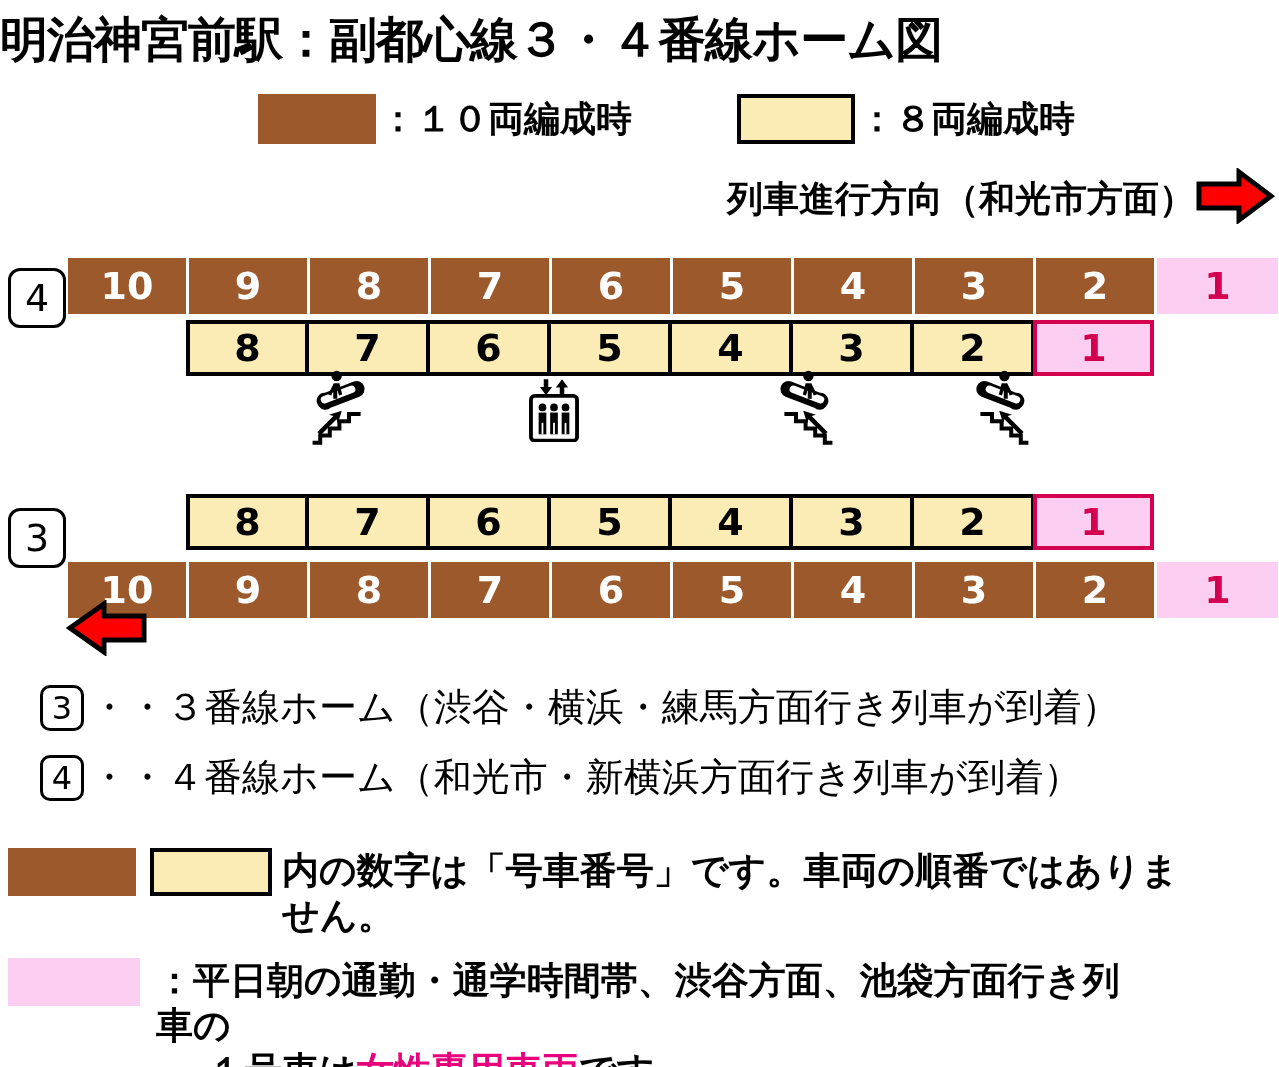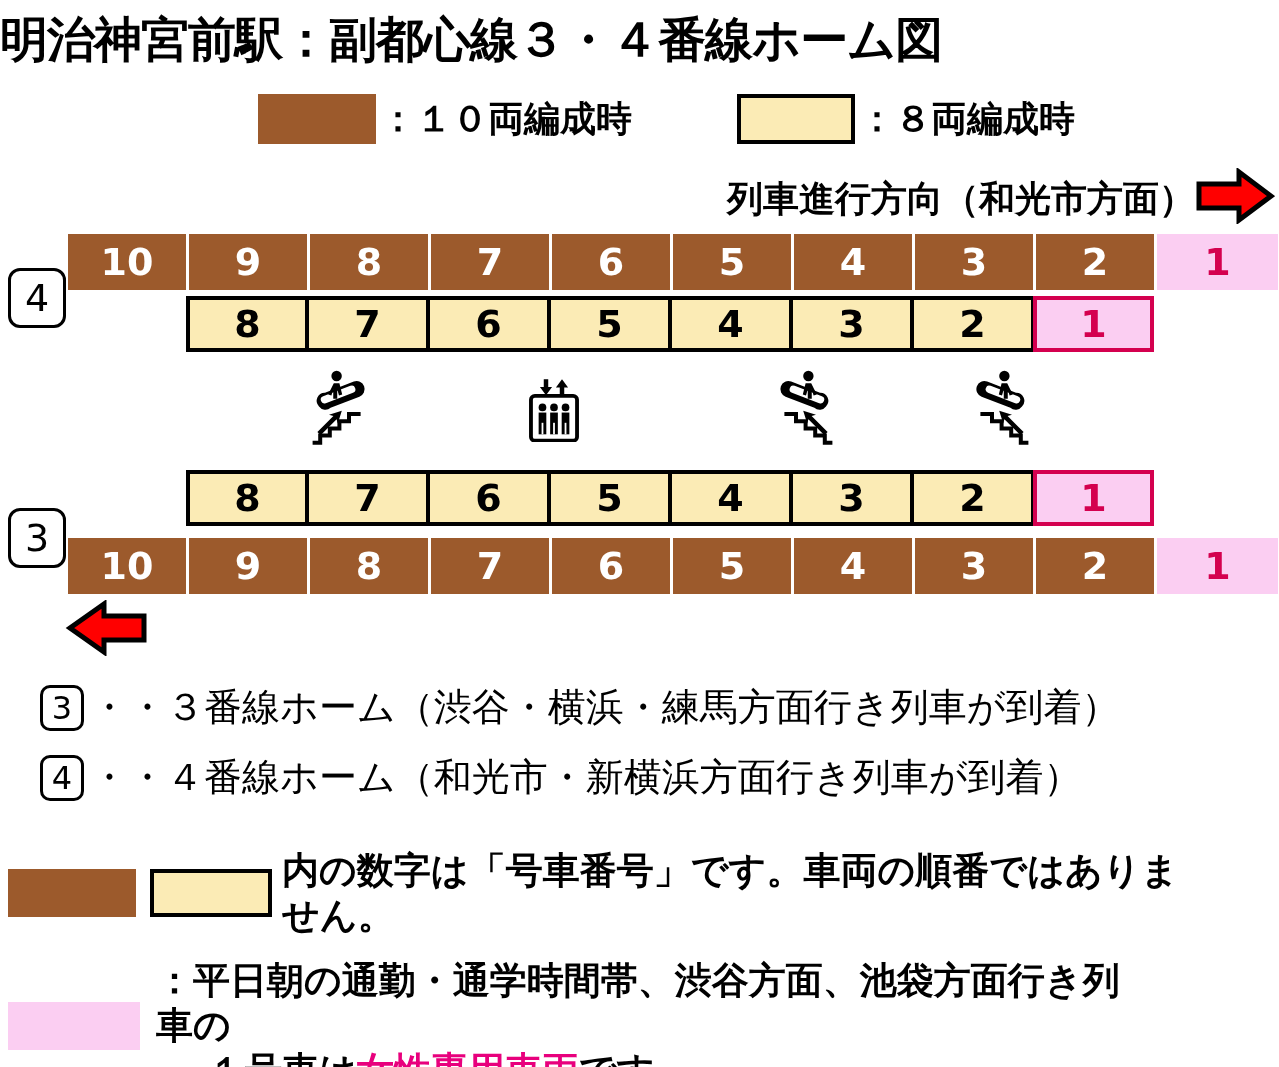--- a/index.html
+++ b/index.html
@@ -80,20 +80,21 @@
   }
   .arrow-svg { display: block; }
 
   
   .diagram { position: absolute; left: 0; top: 0; width: 1279px; height: 1067px; }
 
   .car-row {
     position: absolute;
     display: flex;
     height: 64px;
+    margin-top: 24px;
   }
   .car-row.brown-row { left: 68px; top: 234px; }
   .car-row.cream-row-top { left: 186px; top: 296px; }
   .car-row.cream-row-bottom { left: 186px; top: 470px; }
   .car-row.brown-row-bottom { left: 68px; top: 538px; }
 
   .car {
     width: 121px;
     height: 56px;
     box-sizing: border-box;
@@ -176,21 +177,21 @@
     font-size: 32px;
     line-height: 1;
     margin-right: 6px;
     box-sizing: border-box;
   }
 
   
   .bottom-legend {
     position: absolute;
     display: flex;
-    align-items: center;
+    align-items: flex-start;
   }
   .bl-cars { left: 8px; top: 848px; }
   .bl-women { left: 8px; top: 958px; }
 
   .sw-b2 {
     width: 128px; height: 48px;
     background: #9C5A2C;
     flex: none;
   }
   .sw-c2 {

